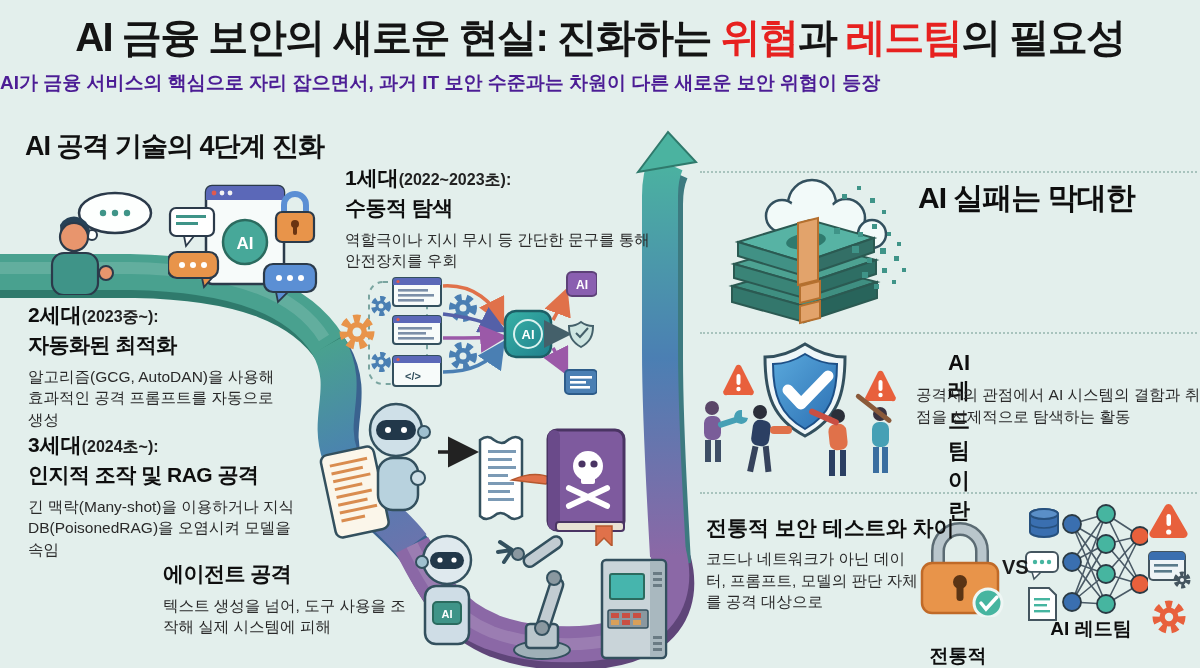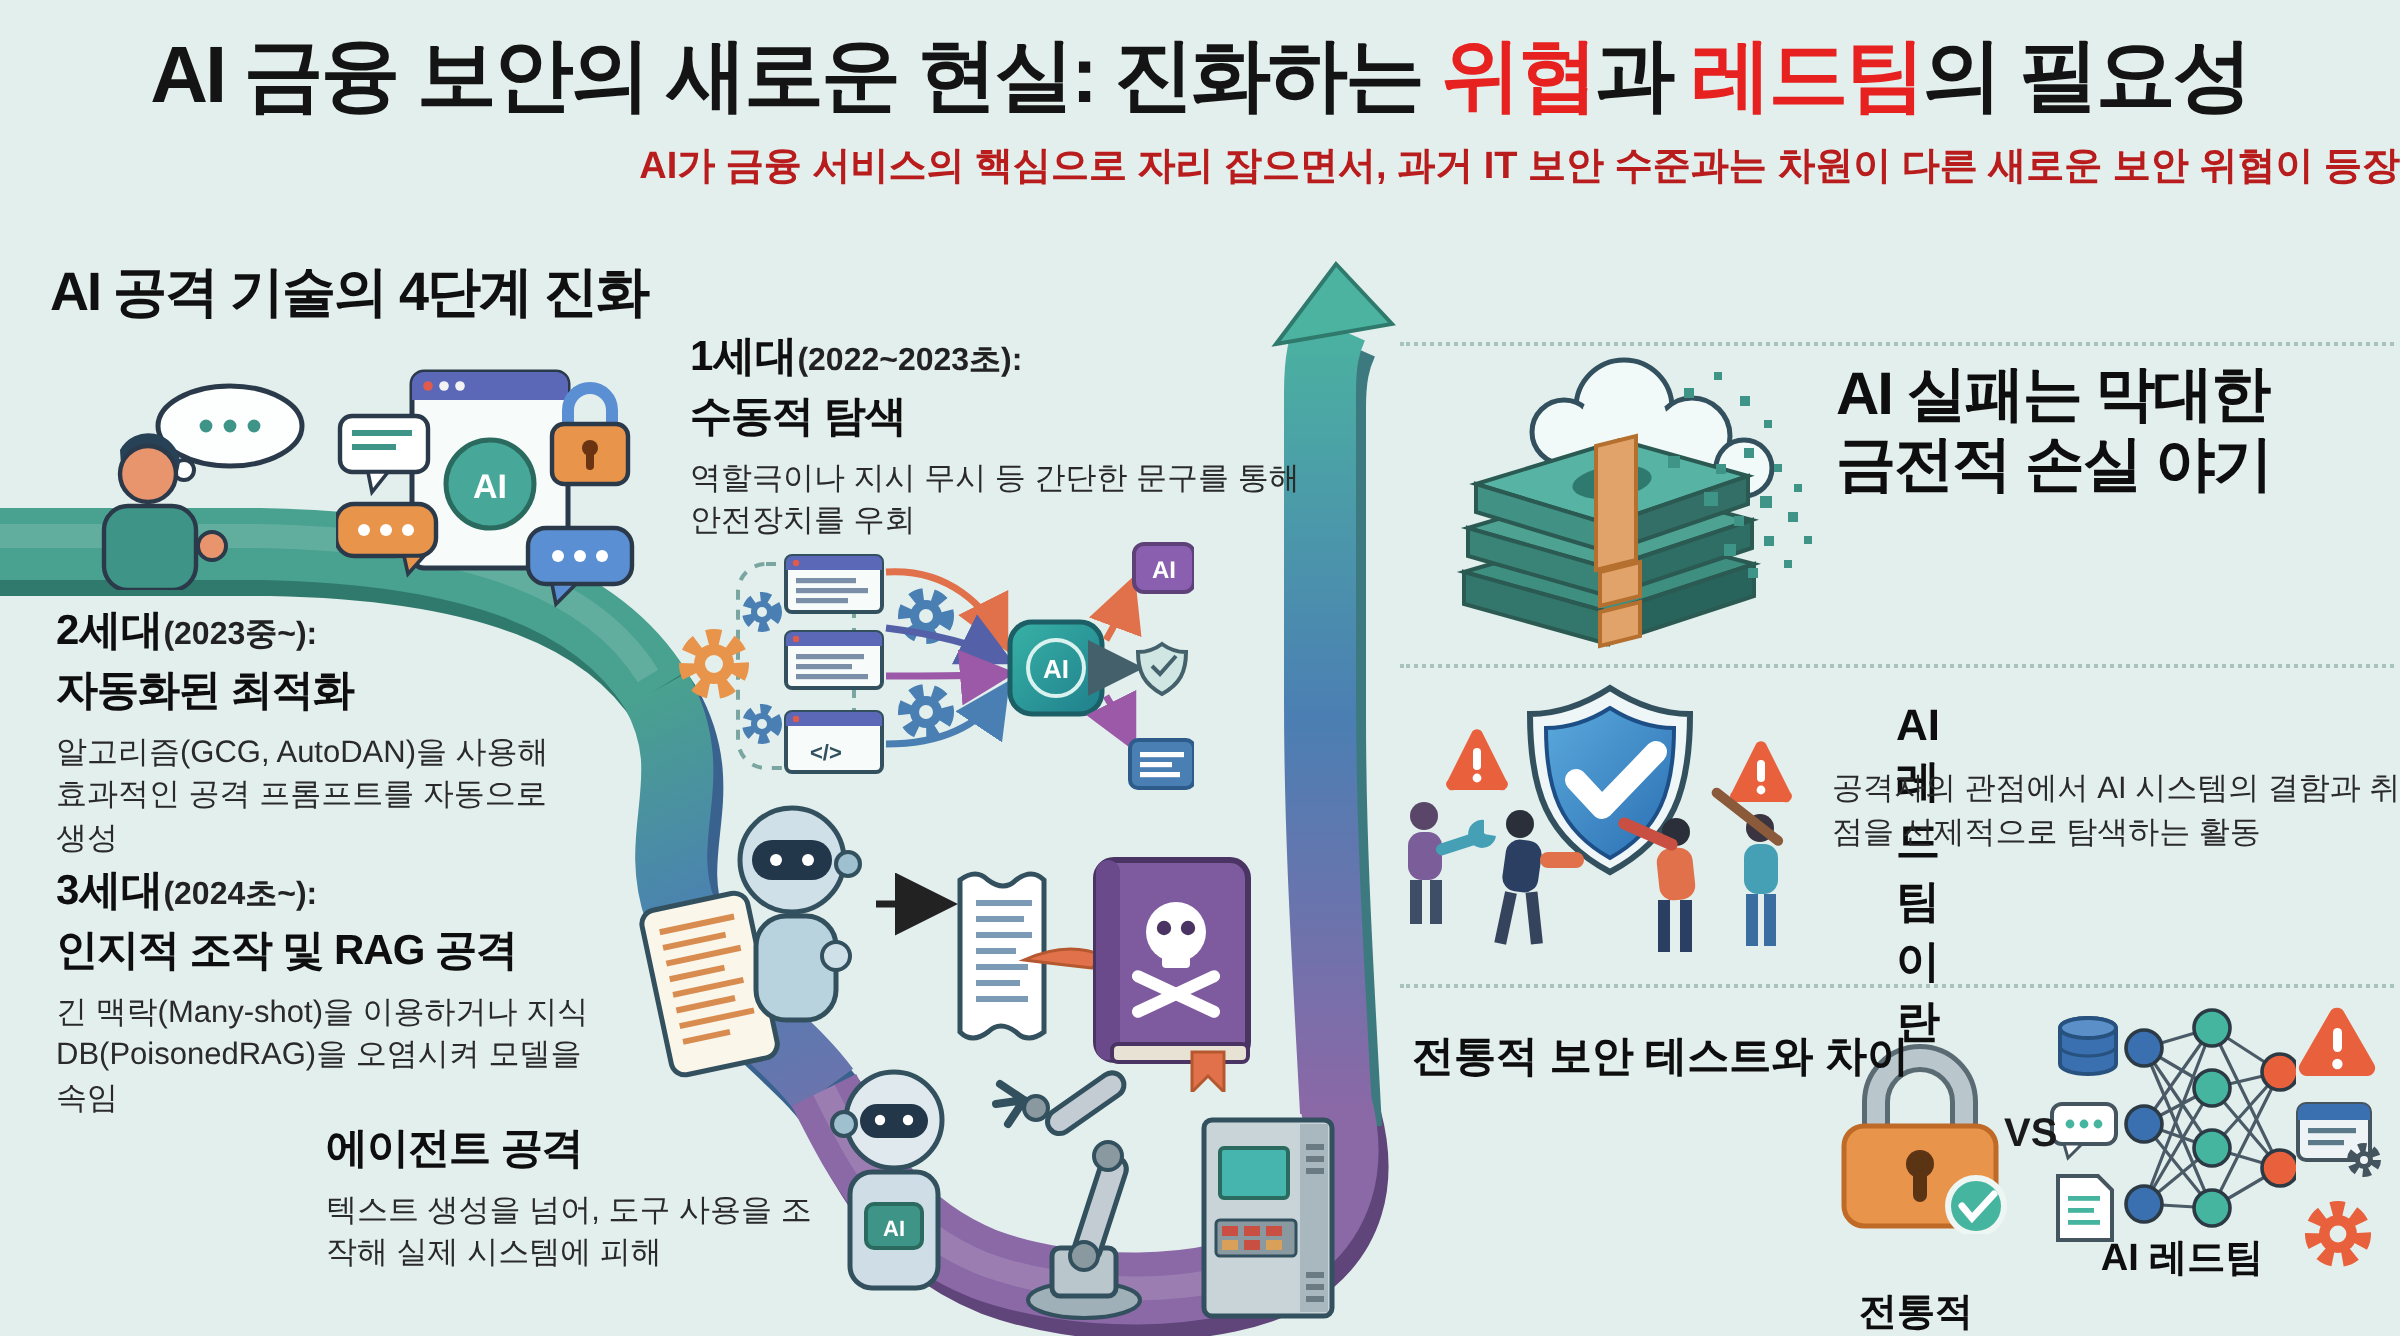--- a/index.html
+++ b/index.html
@@ -6,22 +6,22 @@
   html,body { width:1200px; height:668px; }
   body { font-family:"Liberation Sans","DejaVu Sans",sans-serif; background:#e3efec; overflow:hidden; }
   #canvas { position:relative; width:982px; height:668px; background:#e3efec; }
 
   .abs { position:absolute; }
 
   
   .main-title { top:10px; left:0; width:1200px; text-align:center; font-size:40px; font-weight:900;
                 letter-spacing:-1.5px; color:#141414; z-index:5; white-space:nowrap; }
   .main-title .t-red { color:#e7211f; }
-  .subtitle { top:70px; left:0; width:1200px; text-align:right; font-size:19px; font-weight:600;
-              color:#b91c1c; z-index:5; }
+  .subtitle { top:70px; left:0; width:1200px; text-align:left; font-size:19px; font-weight:600;
+              color:#4c1d95; z-index:5; }
 
   
   .left-heading  { top:128px; left:25px;  font-size:27px; font-weight:900; color:#101010; letter-spacing:-1px; z-index:5; }
   .right-heading { top:128px; left:706px; font-size:25px; font-weight:900; color:#101010; letter-spacing:-1px; z-index:5; }
 
   
   .gen { z-index:5; }
   .gen-head { font-size:16px; font-weight:600; color:#222; }
   .gen-num { font-size:21px; font-weight:900; color:#0e0e0e; }
   .gen-title { font-size:21px; font-weight:900; color:#0e0e0e; margin-top:2px; letter-spacing:-0.5px; }
@@ -552,25 +552,25 @@
     <div class="gen-title">에이전트 공격</div>
     <div class="gen-desc">텍스트 생성을 넘어, 도구 사용을 조작해 실제 시스템에 피해</div>
   </div>
 
   <div class="abs dotline" id="dot1"></div>
   <div class="abs dotline" id="dot2"></div>
   <div class="abs dotline" id="dot3"></div>
 
   <div class="abs impact-title">
     <div>AI 실패는 막대한</div>
-    <div>금전적 손실 야기</div>
   </div>
 
   <div class="abs def-title">AI 레드팀이란</div>
   <div class="abs def-desc">공격자의 관점에서 AI 시스템의 결함과 취약점을 선제적으로 탐색하는 활동</div>
 
   <div class="abs diff-title">전통적 보안 테스트와 차이</div>
+  <div class="abs diff-desc">코드나 네트워크가 아닌 데이터, 프롬프트, 모델의 판단 자체를 공격 대상으로</div>
 
   <div class="abs vs-label">VS</div>
   <div class="abs trad-label">전통적</div>
   <div class="abs redteam-label">AI 레드팀</div>
 
 </div>
 
 </body></html>

